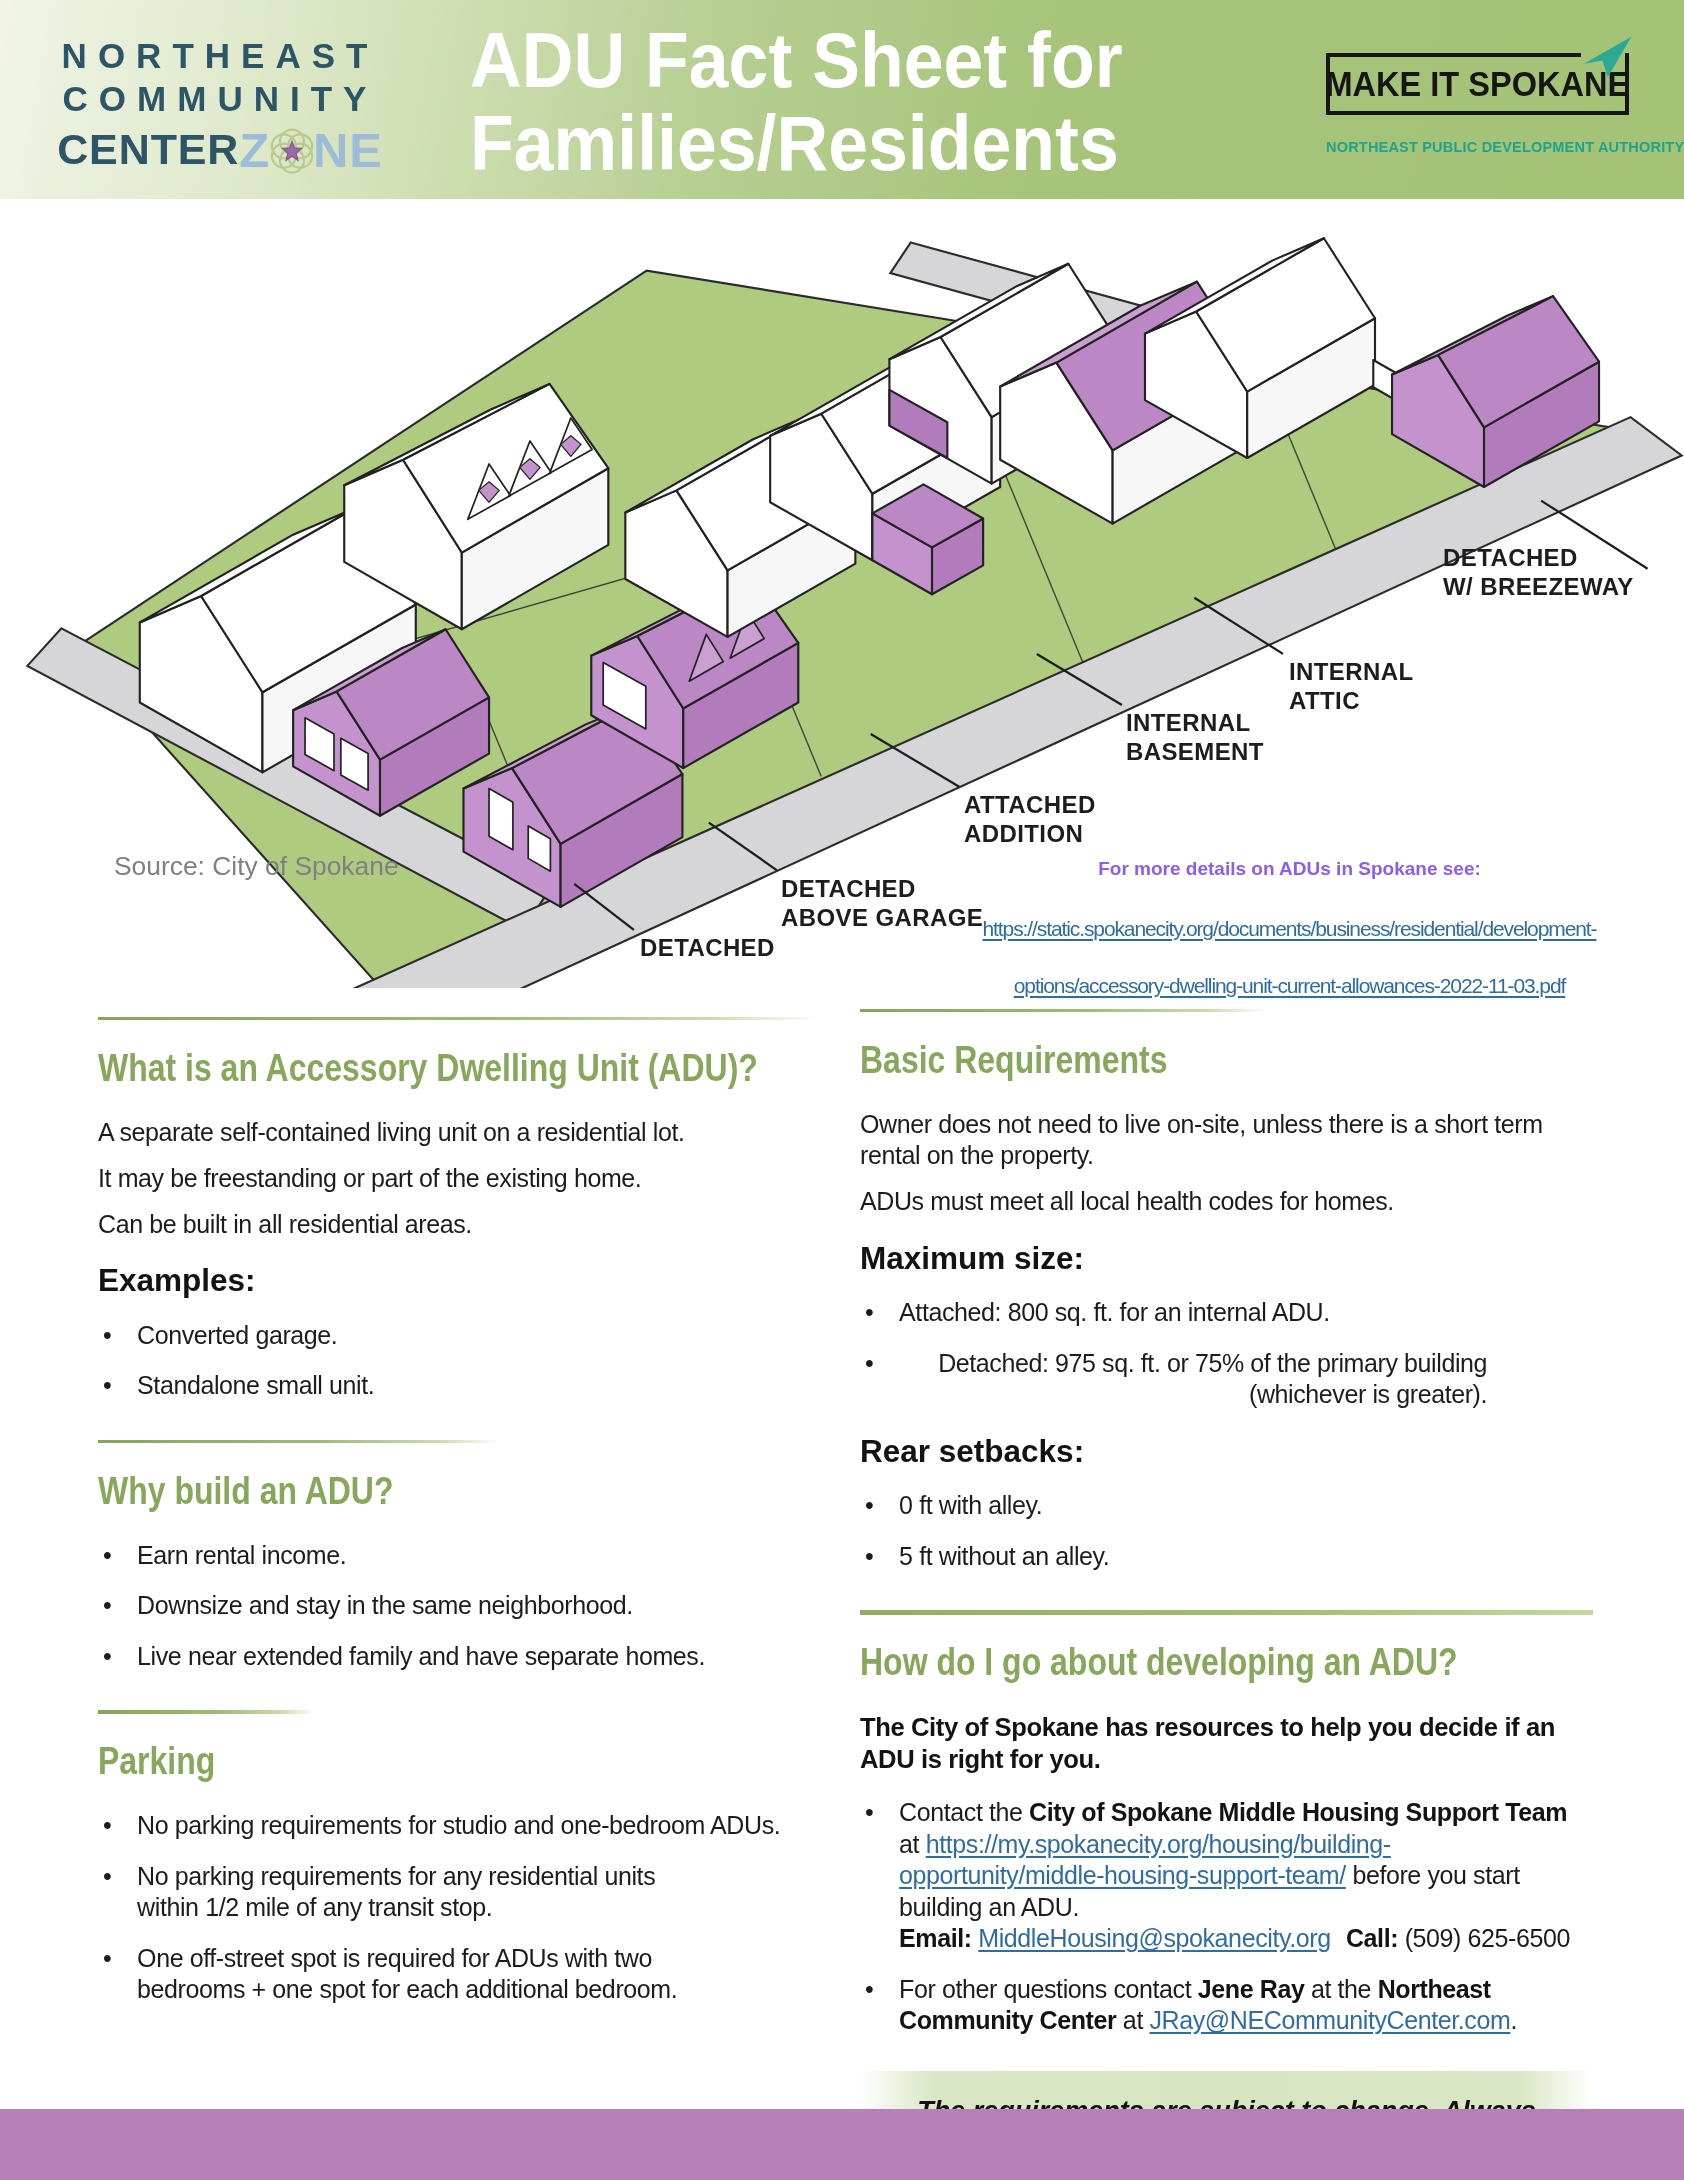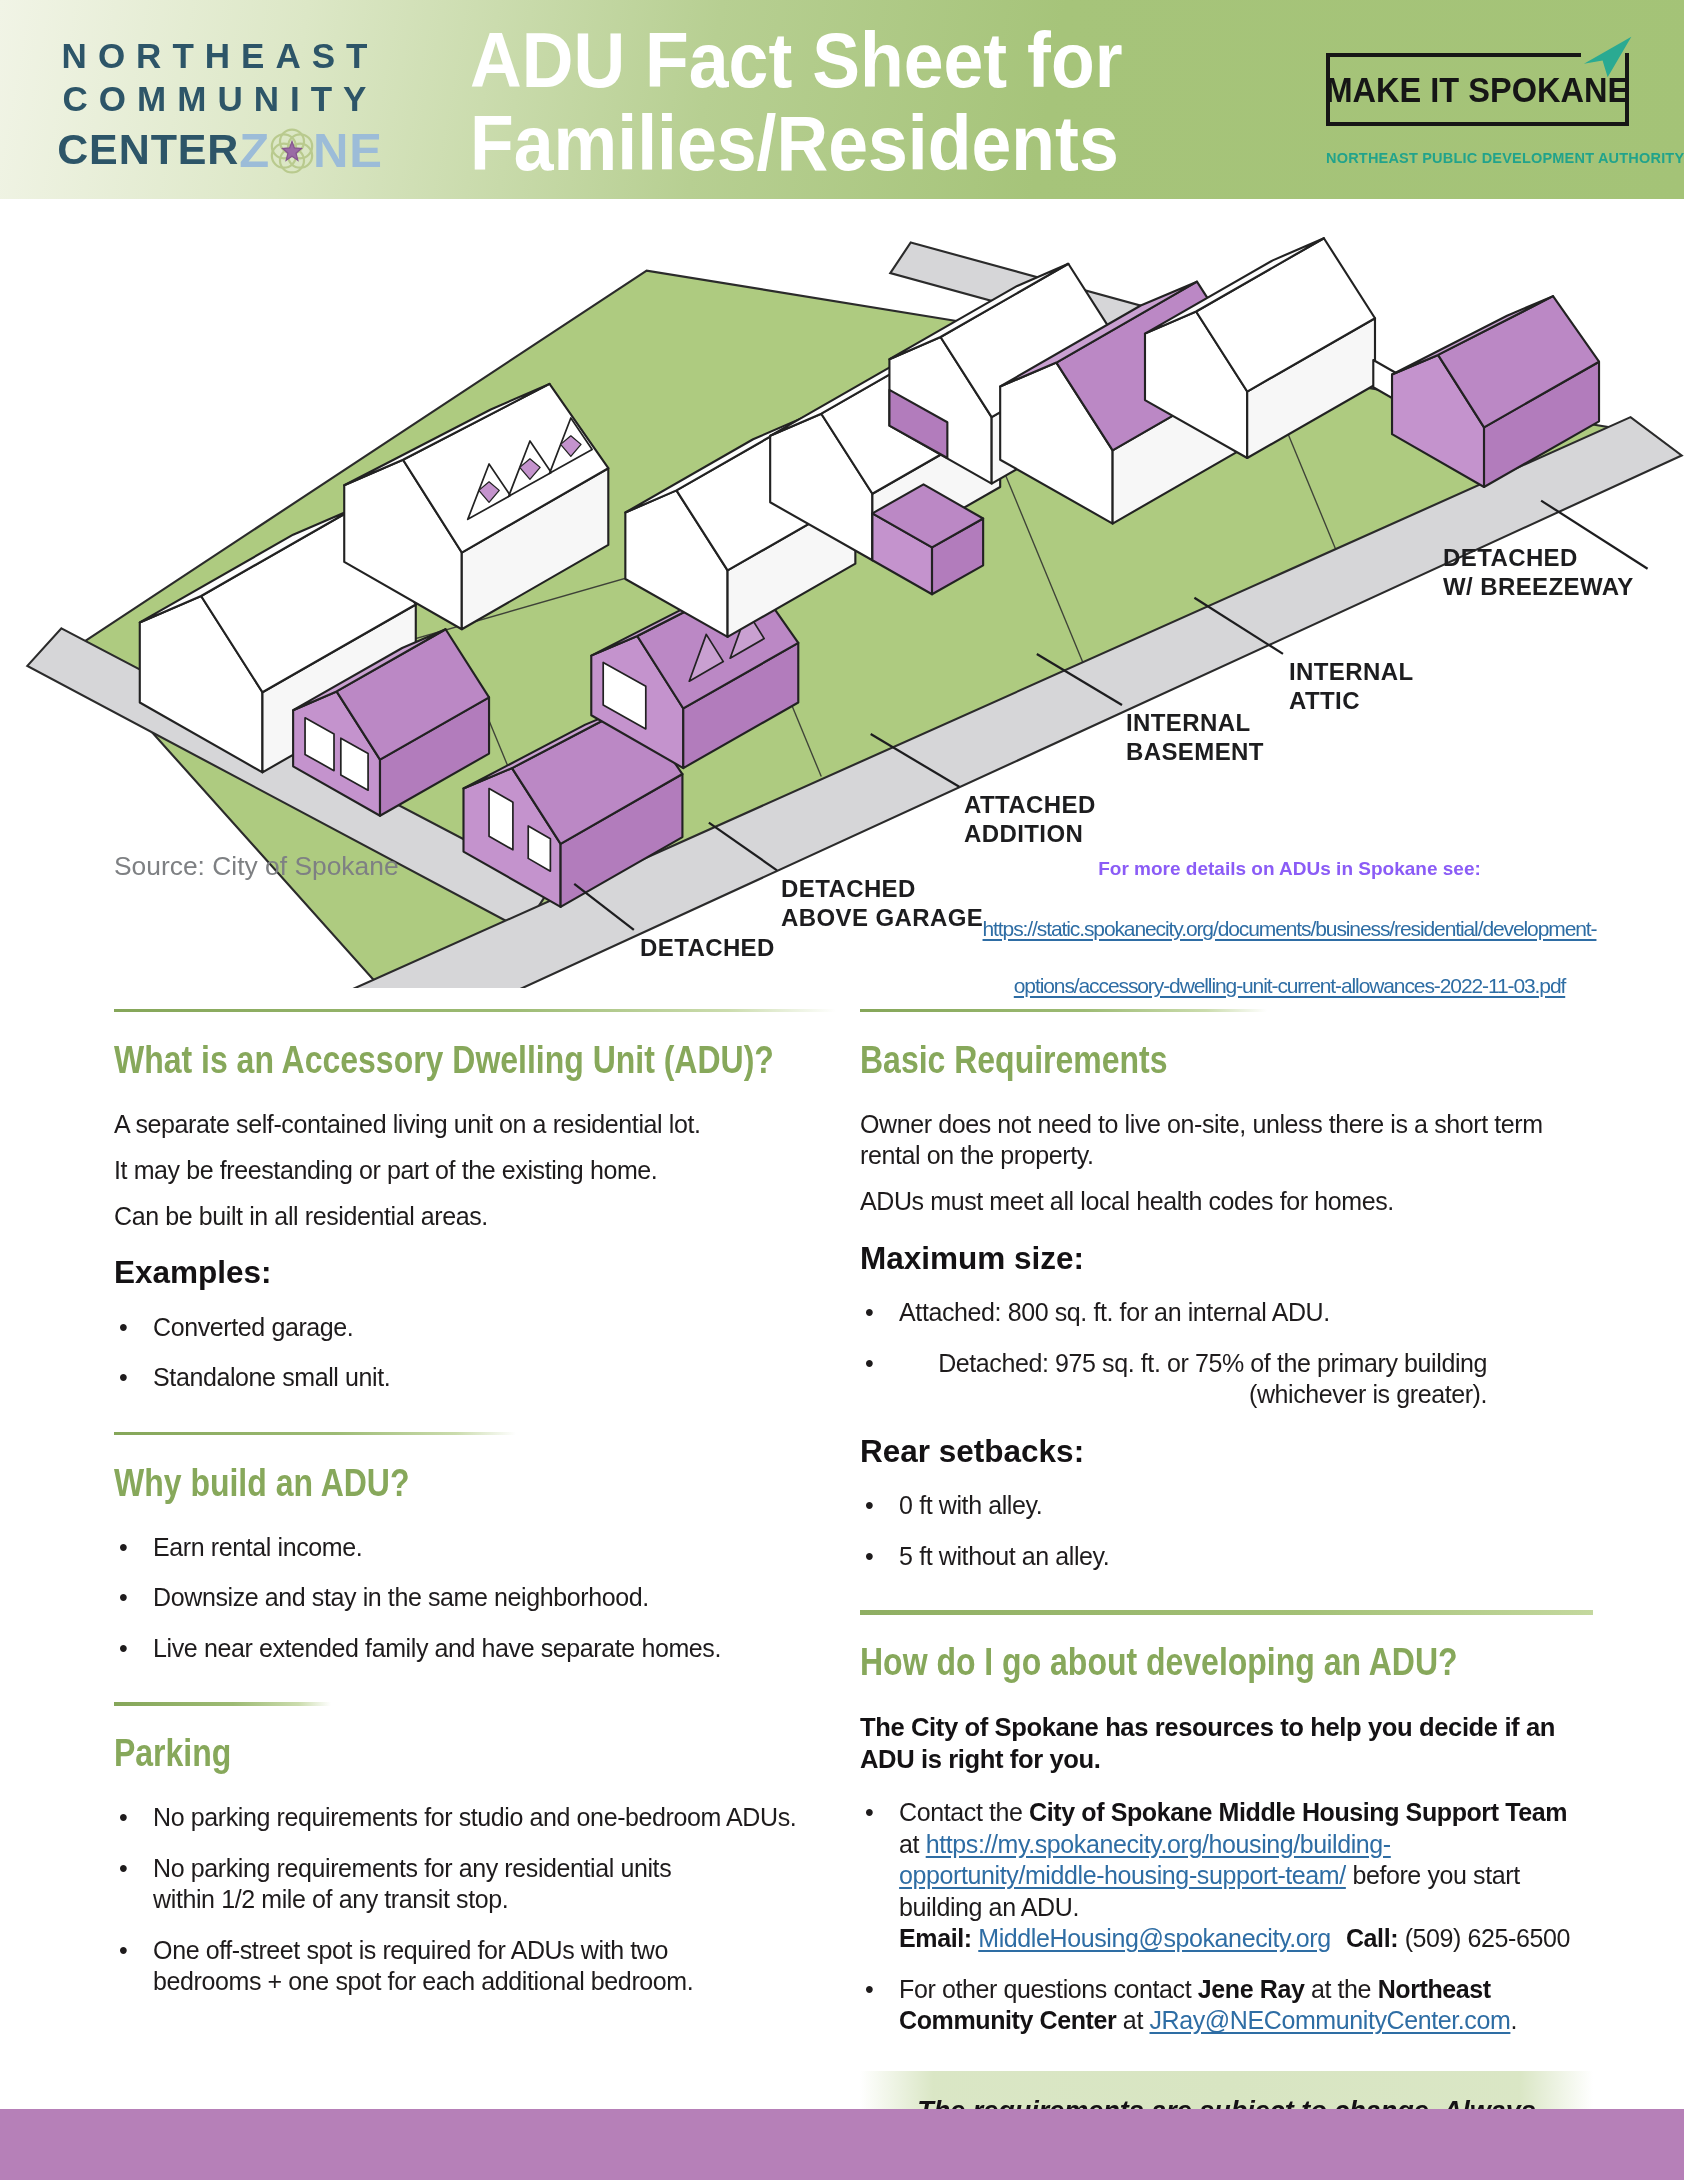--- a/index.html
+++ b/index.html
@@ -19,21 +19,21 @@
   .logo-center { font-weight:bold; font-size:43px; color:#2d5568; letter-spacing:0.9px; }
   .logo-zne { font-weight:bold; font-size:49px; color:#9cbcd8; letter-spacing:0.9px; }
   .flower { width:48px; height:48px; margin:0 -2.6px; position:relative; top:1.7px; }
   .main-title {
     position:absolute; left:470px; top:19px; width:784px;
     color:#ffffff; font-weight:bold; font-size:77px; line-height:83px;
     transform:scaleX(0.93); transform-origin:0 50%; white-space:nowrap;
   }
   .badge { position:absolute; right:56px; top:53px; width:303px; }
   .badge-box {
-    position:relative; border:4.3px solid #161616; height:73px;
+    position:relative; border:4.3px solid #161616; height:62px;
     display:flex; align-items:center; justify-content:center;
   }
   .badge-label { font-weight:bold; font-size:35px; color:#161616; letter-spacing:0px; transform:scaleX(0.93); white-space:nowrap; }
   .badge-gap { position:absolute; top:-6px; right:0px; width:44px; height:10.2px; background:#a4c377; }
   .badge-arrow { position:absolute; top:-22px; right:-10.2px; width:53px; height:44px; }
   .badge-sub {
     margin-top:24px; text-align:center; color:#21a38b; font-weight:bold; font-size:14.5px;
     letter-spacing:0.2px; white-space:nowrap;
   }
   
@@ -42,21 +42,21 @@
   .dlabel {
     position:absolute; font-weight:bold; font-size:24px; line-height:29px;
     letter-spacing:0.4px; color:#1d1d1f; white-space:nowrap;
   }
   .source-note { position:absolute; left:102px; top:647px; font-size:26.4px; color:#7e8083; }
   .more-details { position:absolute; left:937px; top:654px; width:681px; text-align:center; }
   .more-title { font-weight:bold; font-size:19px; color:#8b5cf6; margin-bottom:37px; }
   .more-link { font-size:21px; letter-spacing:-1.1px; color:#2e6da4; text-decoration:underline; text-underline-offset:3.4px; margin-bottom:33px; display:block; }
   
   .col { position:absolute; top:1009px; }
-  .col-left { left:114px; width:722px; }
+  .col-left { left:98px; width:722px;margin-top:8px; }
   .col-right { left:860px; width:733px; }
   .rule { height:3.4px; background:linear-gradient(90deg,#85a659 0%,#9dbb74 55%,#cbdcad 85%,rgba(203,220,173,0) 100%); margin-bottom:25.6px; }
   .rule-solid { height:4.3px; background:linear-gradient(90deg,#8fae63 0%,#a3c076 60%,#c4d89e 100%); margin-bottom:25.6px; }
   h2.green {
     color:#87a85b; font-size:39px; font-weight:bold; white-space:nowrap;
     transform:scaleX(0.82); transform-origin:0 50%; margin-bottom:27px;
   }
   .body-p { font-size:25px; letter-spacing:-0.4px; line-height:31.5px; margin-bottom:14.5px; color:#1e1b1c; }
   h3.black { font-size:31.5px; font-weight:bold; margin:22px 0 20.4px 0; color:#141214; }
   .bullet { display:flex; margin-bottom:19px; }

